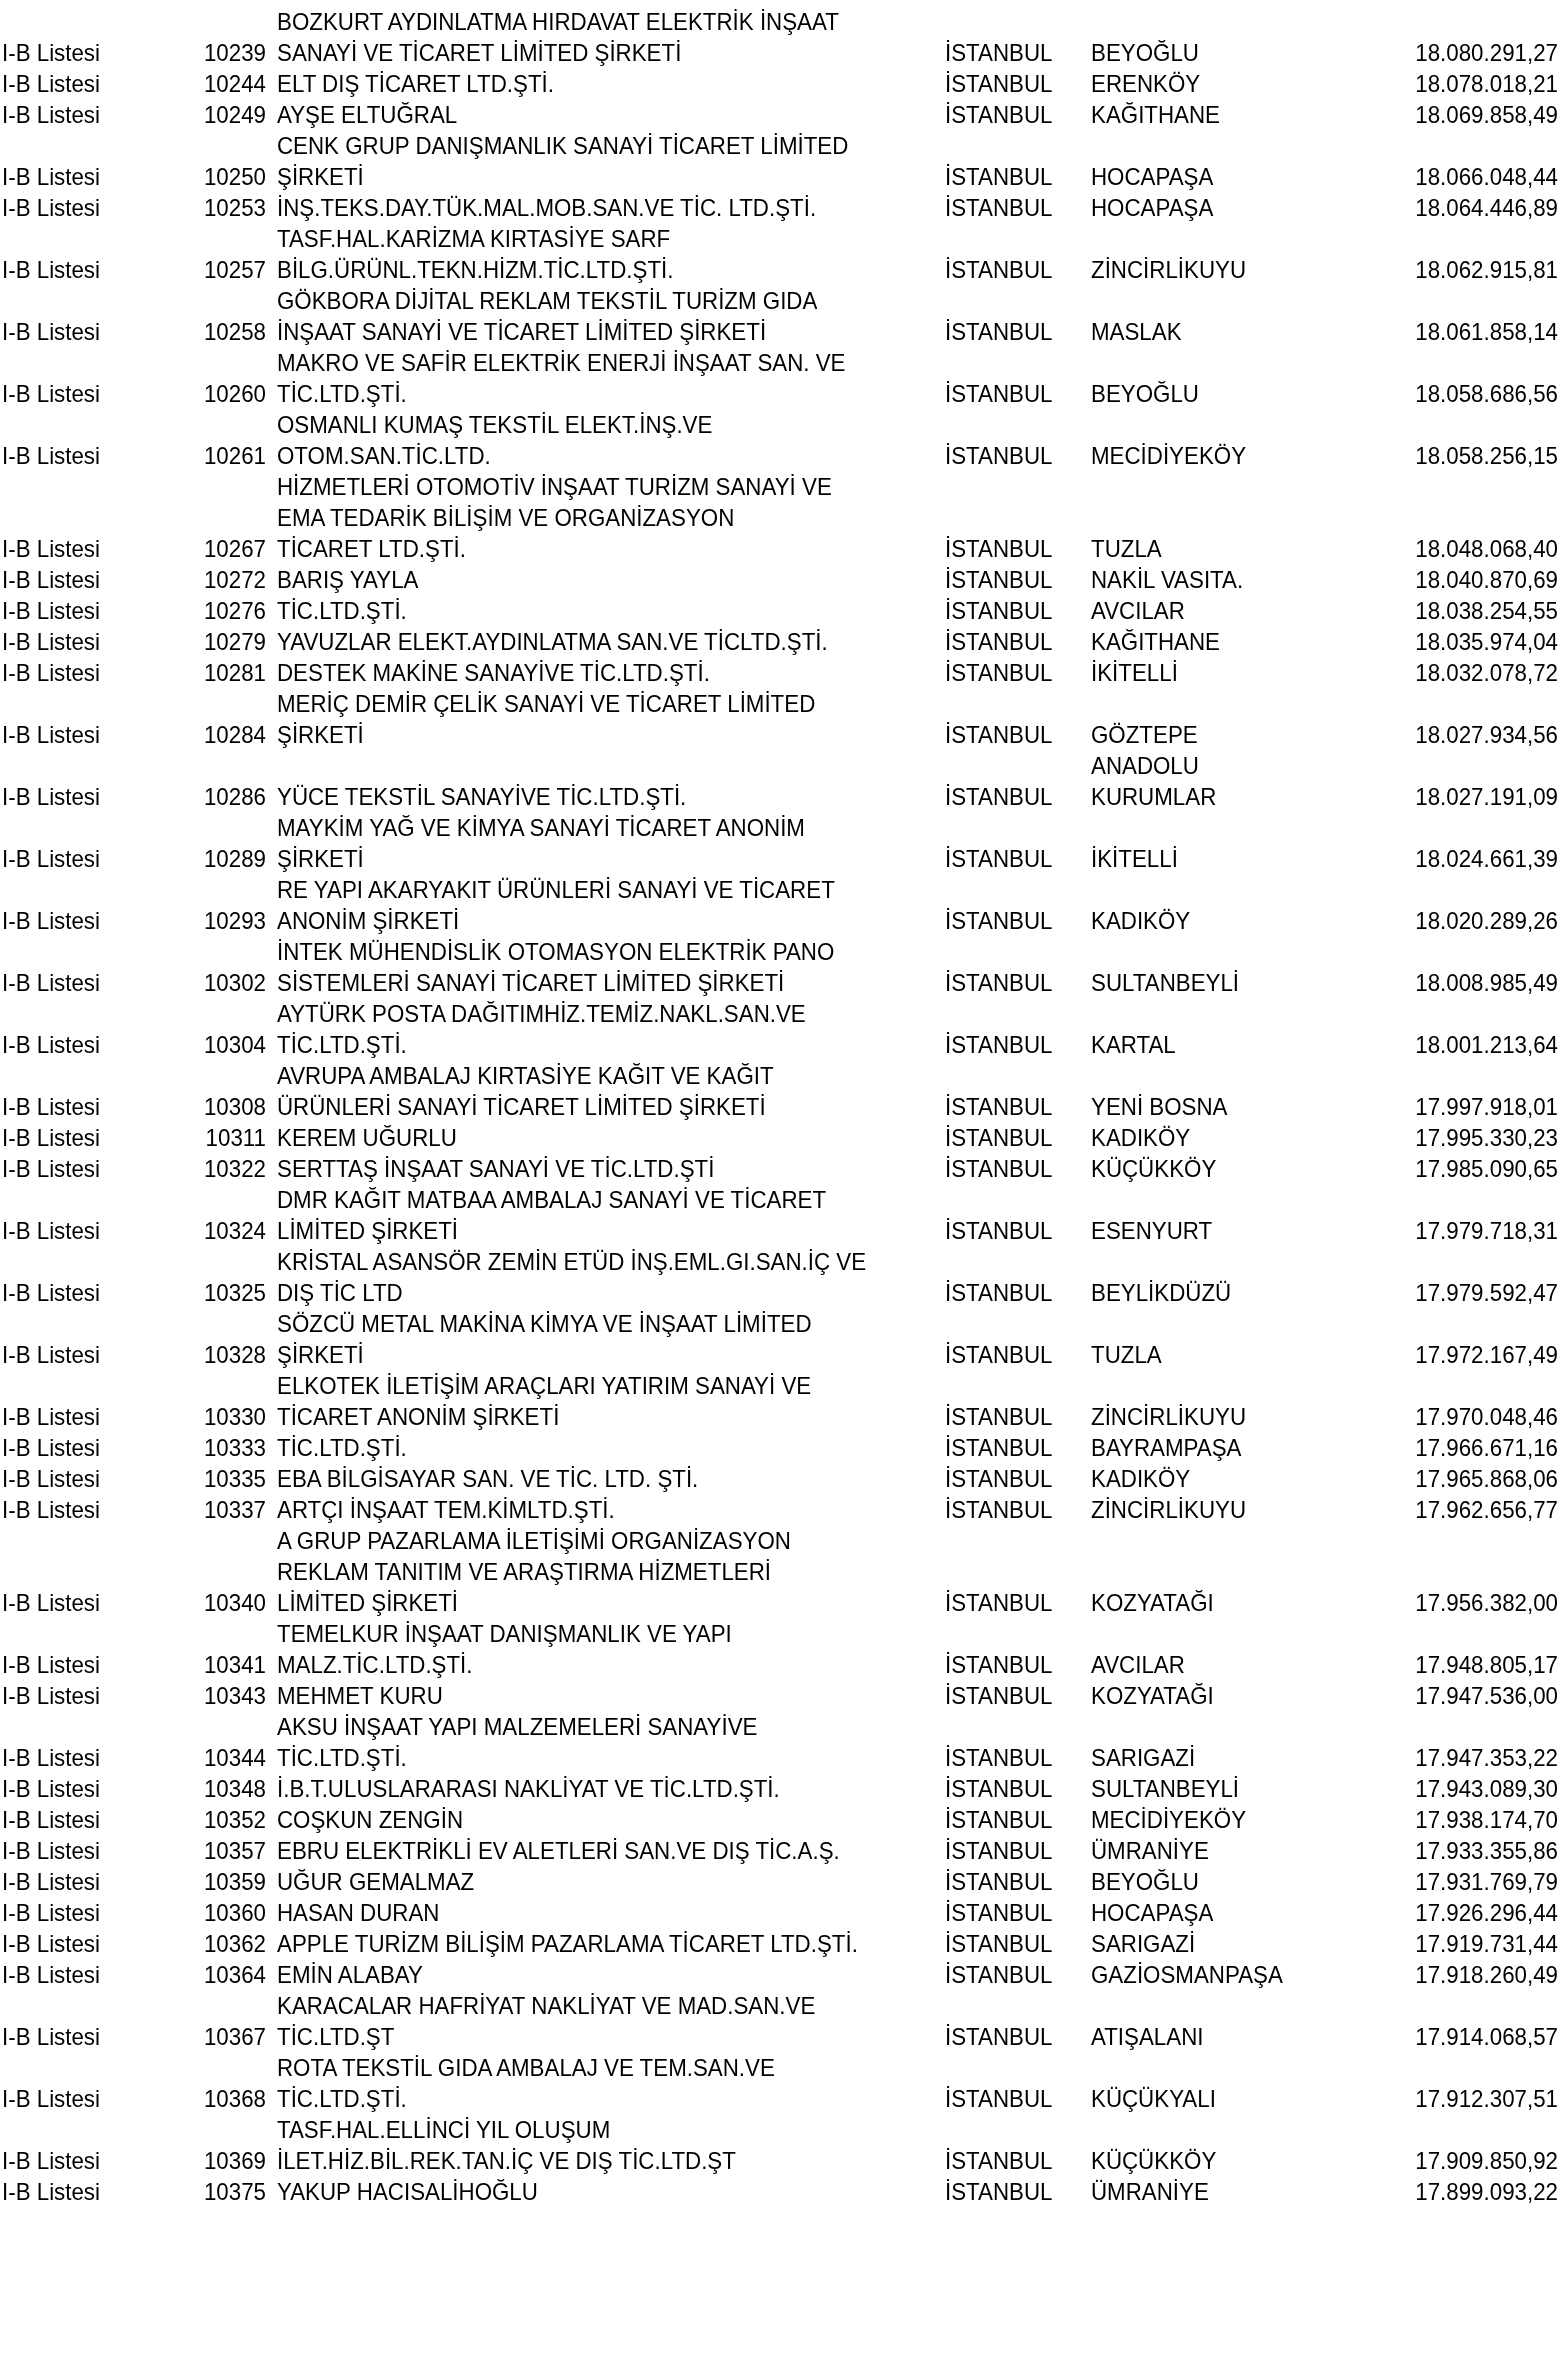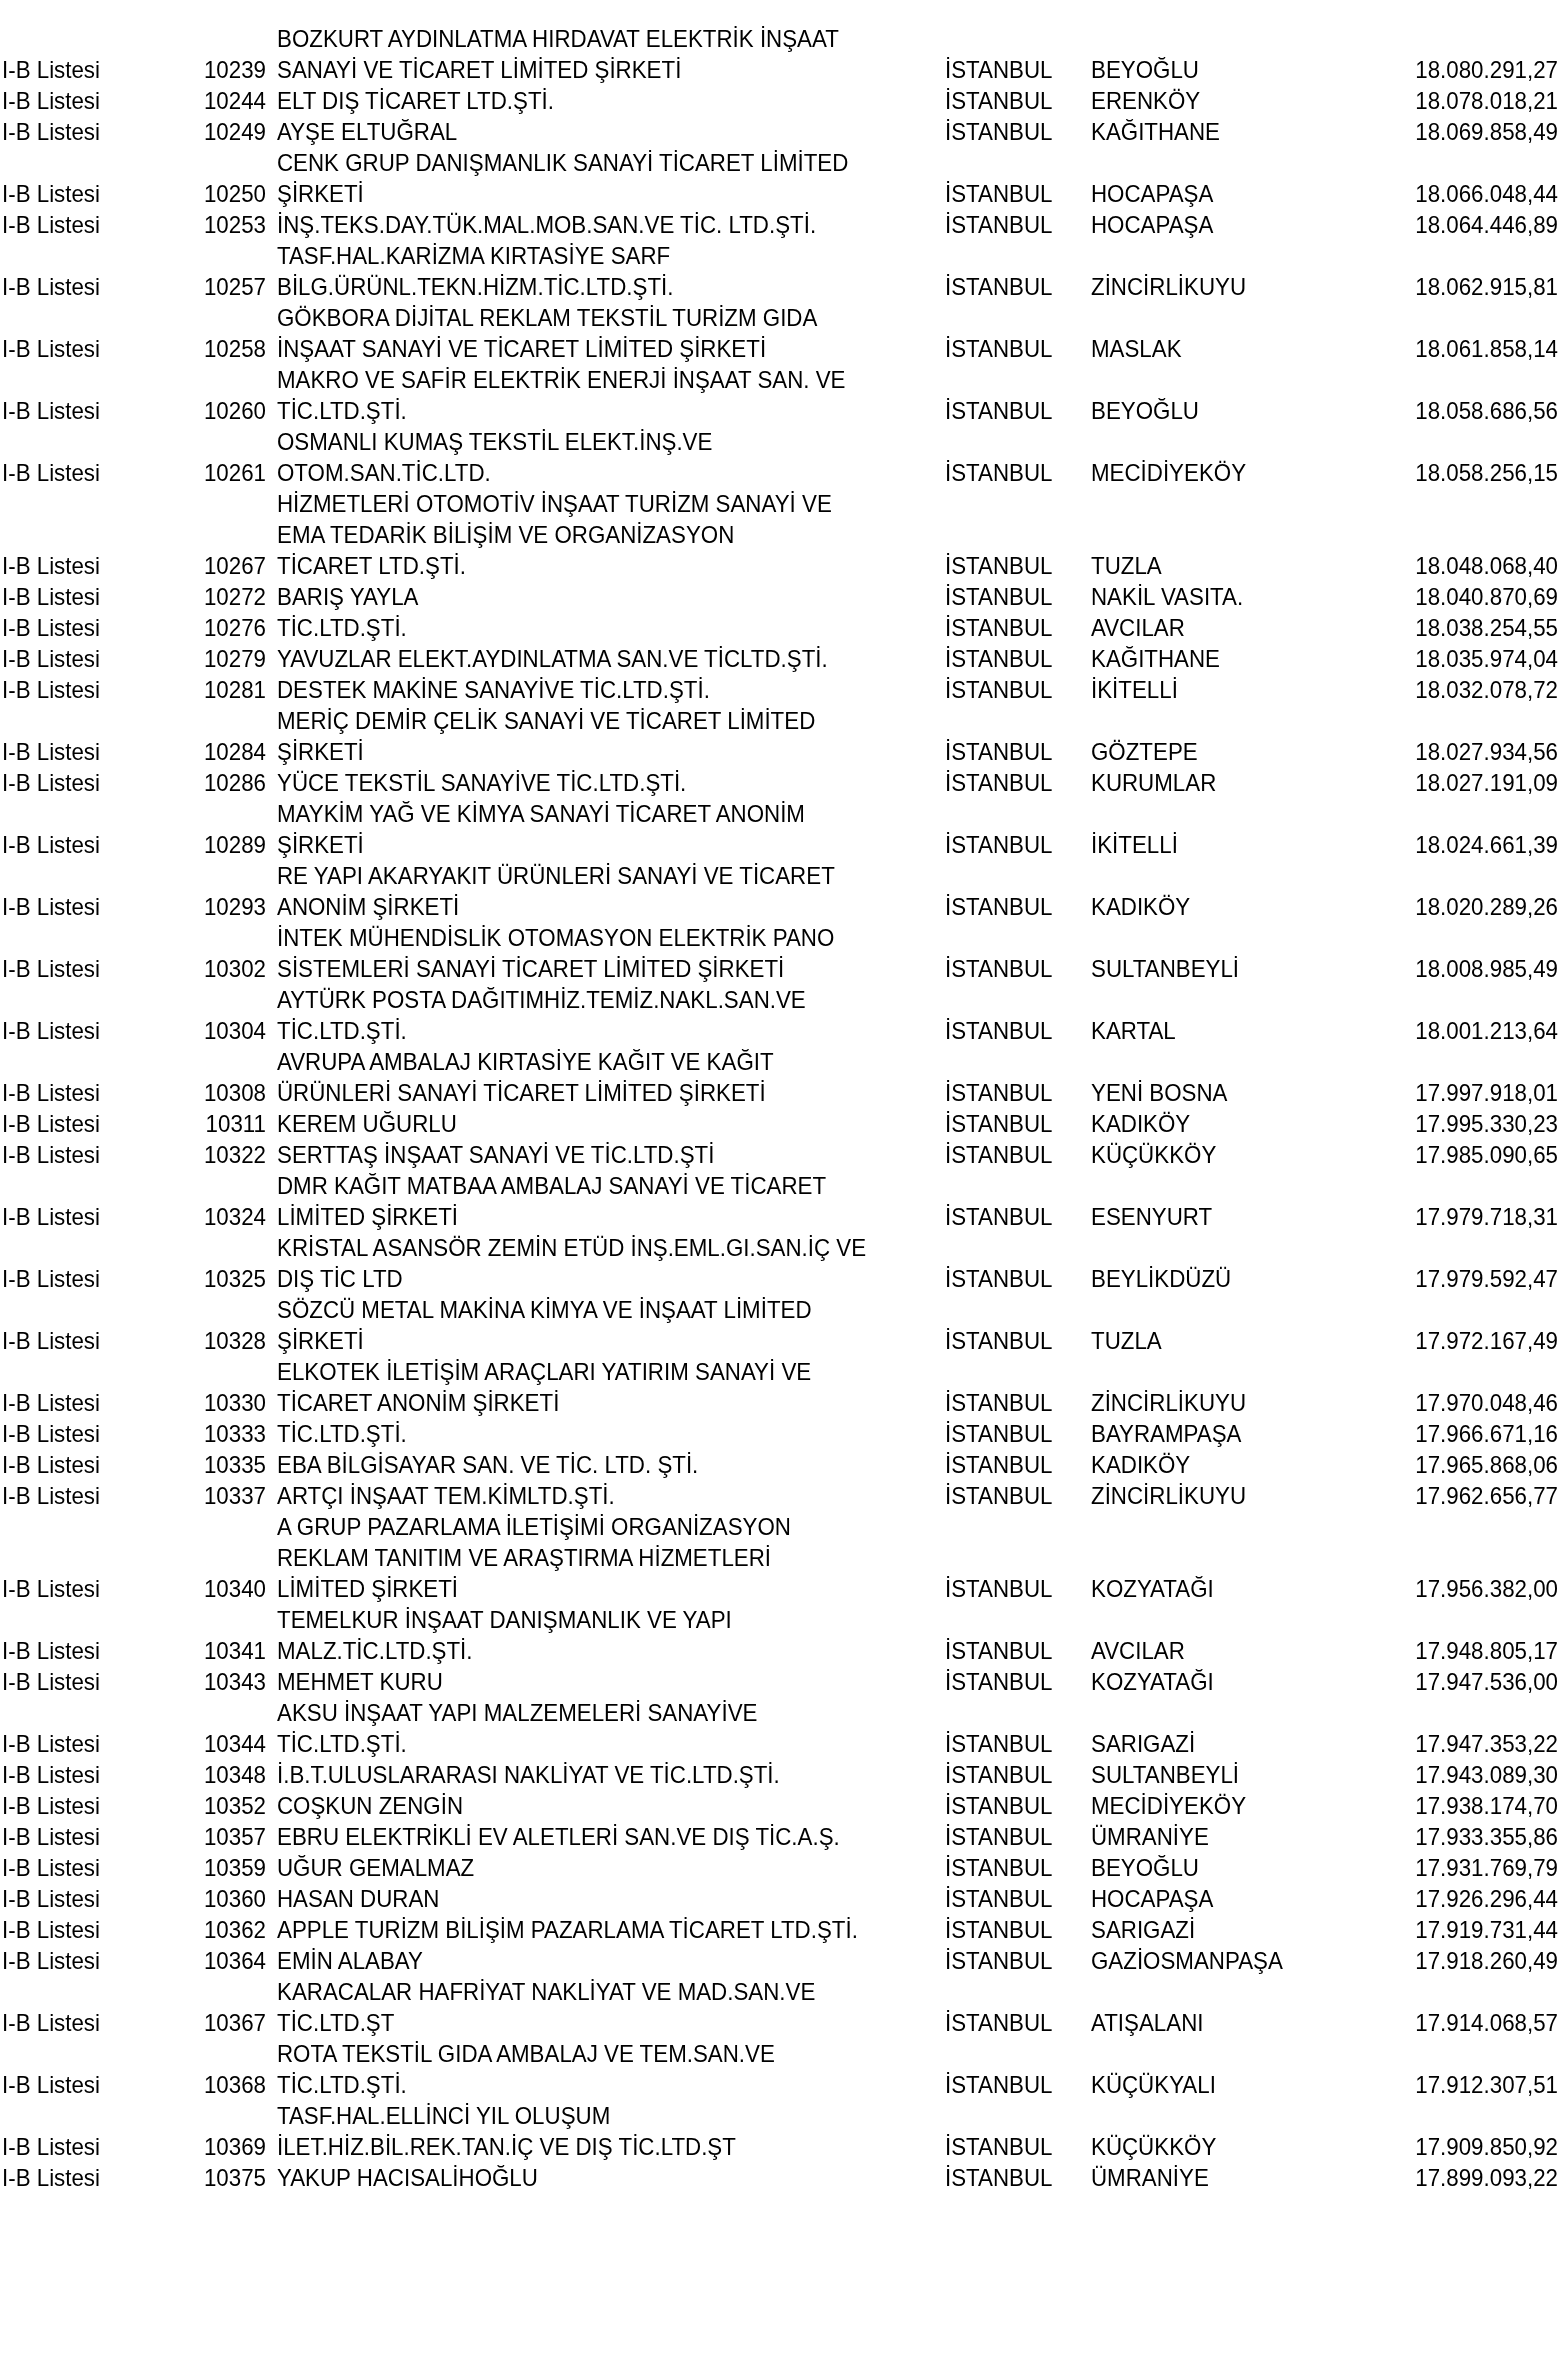--- a/index.html
+++ b/index.html
@@ -1,18 +1,18 @@
 <!DOCTYPE html>
 <html style="font-size:12.3px"><head>
 <meta charset="utf-8">
 <style>
   html, body { margin:0; padding:0; background:#ffffff; }
   body { width:1565px; height:2354px; position:relative; overflow:hidden;
          font-family:"Liberation Sans", sans-serif; color:#000; }
-  #doc { position:absolute; left:0; top:6.2px; width:1282px;margin-top:17px; }
+  #doc { position:absolute; left:0; top:6.2px; width:1282px; }
   .row { position:relative; width:1565px; }
   .line { height:31px; line-height:31px; font-size:24px; white-space:nowrap; position:relative; }
   .cell { position:absolute; top:0; transform-origin:left center; transform:scaleX(0.93); }
   .c-list { left:1.5px; }
   .c-no { left:154px; width:112px; text-align:right; transform-origin:right center; }
   .c-name { left:277px; }
   .c-city { left:945px; }
   .c-dist { left:1091px; }
   .c-amt { left:1309px; width:1789px; width:249px; text-align:right; transform-origin:right center; }
 </style>
@@ -192,20 +192,23 @@
         <span class="cell c-name">ŞİRKETİ</span>
         <span class="cell c-dist">GÖZTEPE</span>
         <span class="cell c-list">I-B Listesi</span>
         <span class="cell c-no">10284</span>
         <span class="cell c-city">İSTANBUL</span>
         <span class="cell c-amt">18.027.934,56</span>
       </div>
     </div>
     <div class="row">
       <div class="line">
+        <span class="cell c-dist">ANADOLU</span>
+      </div>
+      <div class="line">
         <span class="cell c-name">YÜCE TEKSTİL SANAYİVE TİC.LTD.ŞTİ.</span>
         <span class="cell c-dist">KURUMLAR</span>
         <span class="cell c-list">I-B Listesi</span>
         <span class="cell c-no">10286</span>
         <span class="cell c-city">İSTANBUL</span>
         <span class="cell c-amt">18.027.191,09</span>
       </div>
     </div>
     <div class="row">
       <div class="line">

